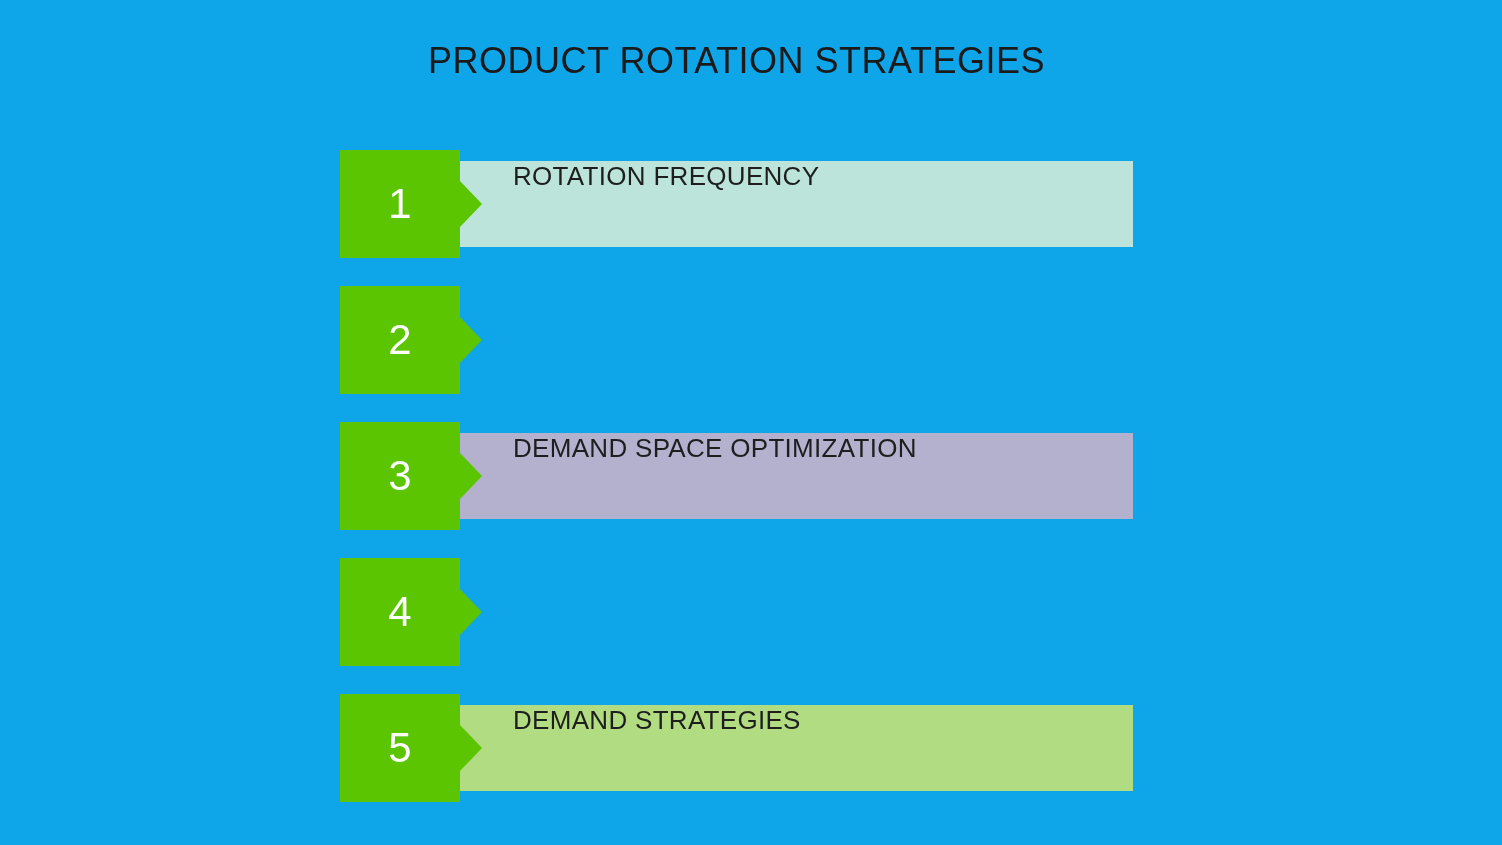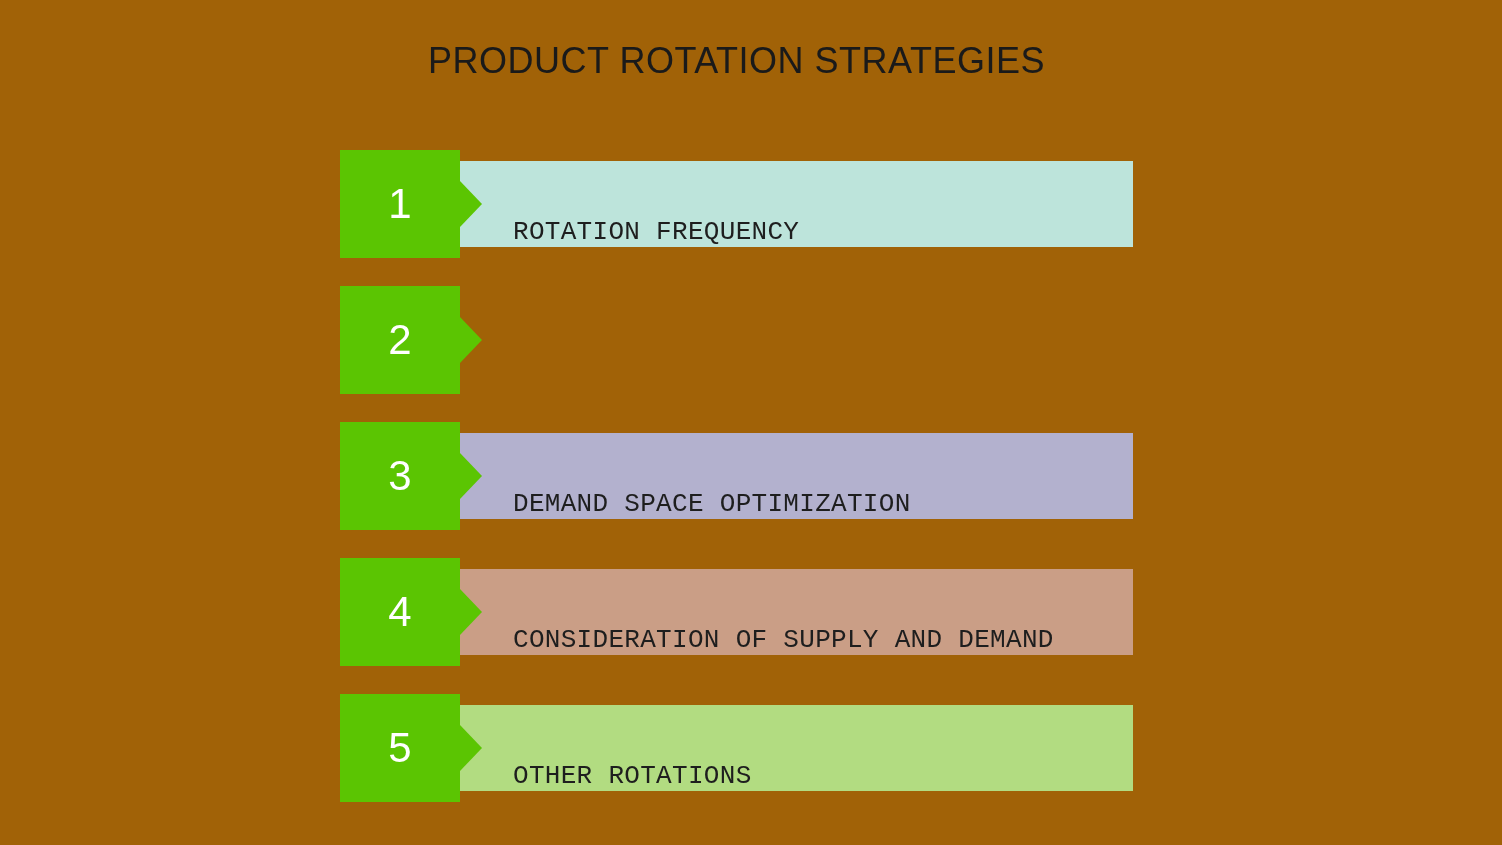--- a/index.html
+++ b/index.html
@@ -4,21 +4,21 @@
 <style>
   html, body {
     margin: 0;
     padding: 0;
     background: #ffffff;
   }
   .page {
     position: relative;
     width: 1502px;
     height: 845px;
-    background: #a16207;
+    background: #0ea5e9;
     overflow: hidden;
     font-family: "Liberation Sans", sans-serif;
   }
   .title {
     position: absolute;
     left: 340px;
     top: 40px;
     width: 793px;
     text-align: center;
     font-size: 36px;
@@ -32,22 +32,21 @@
     width: 793px;
     height: 108px;
   }
   .bar {
     position: absolute;
     left: 120px;
     top: 11px;
     width: 673px;
     height: 86px;
     display: flex;
-    align-items: flex-end;
-    font-family: Liberation Mono, monospace;
+    align-items: flex-start;
   }
   .bar-label {
     margin-left: 53px;
     font-size: 26px;
     font-weight: 400;
     letter-spacing: 0.3px;
     white-space: nowrap;
   }
   .marker {
     position: absolute;
@@ -103,32 +102,29 @@
     <div class="bar" style="background-color: rgb(179, 177, 206);">
       <span class="bar-label" style="color: rgb(30, 30, 30);">DEMAND SPACE OPTIMIZATION</span>
     </div>
     <div class="marker" style="background-color: rgb(91, 197, 2);">
       <span class="marker-num" style="color: rgb(255, 255, 255);">3</span>
     </div>
     <div class="marker-arrow" style="border-left-color: rgb(91, 197, 2);"></div>
   </div>
 
   <div class="row" style="top:558px">
-    <div class="bar" style="background-color: rgb(202, 158, 134);">
-      <span class="bar-label" style="color: rgb(30, 30, 30);">CONSIDERATION OF SUPPLY AND DEMAND</span>
-    </div>
     <div class="marker" style="background-color: rgb(91, 197, 2);">
       <span class="marker-num" style="color: rgb(255, 255, 255);">4</span>
     </div>
     <div class="marker-arrow" style="border-left-color: rgb(91, 197, 2);"></div>
   </div>
 
   <div class="row" style="top:694px">
     <div class="bar" style="background-color: rgb(178, 220, 129);">
-      <span class="bar-label" style="color: rgb(30, 30, 30);">OTHER ROTATIONS</span>
+      <span class="bar-label" style="color: rgb(30, 30, 30);">DEMAND STRATEGIES</span>
     </div>
     <div class="marker" style="background-color: rgb(91, 197, 2);">
       <span class="marker-num" style="color: rgb(255, 255, 255);">5</span>
     </div>
     <div class="marker-arrow" style="border-left-color: rgb(91, 197, 2);"></div>
   </div>
 
 </div>
 
 </body></html>

